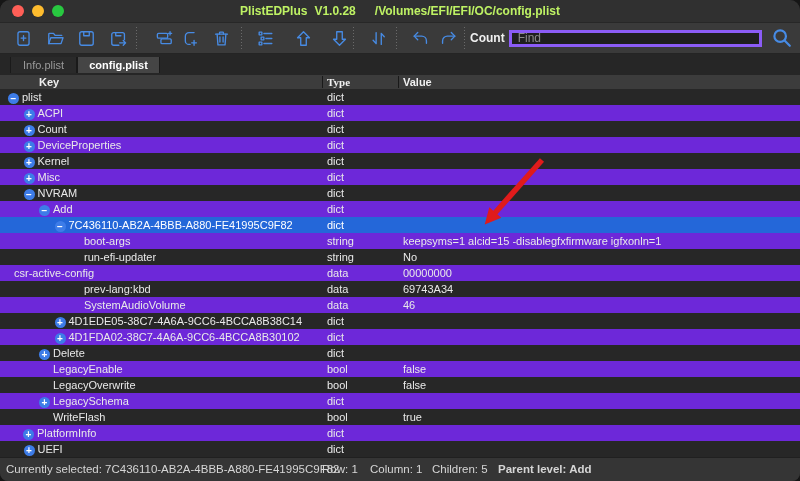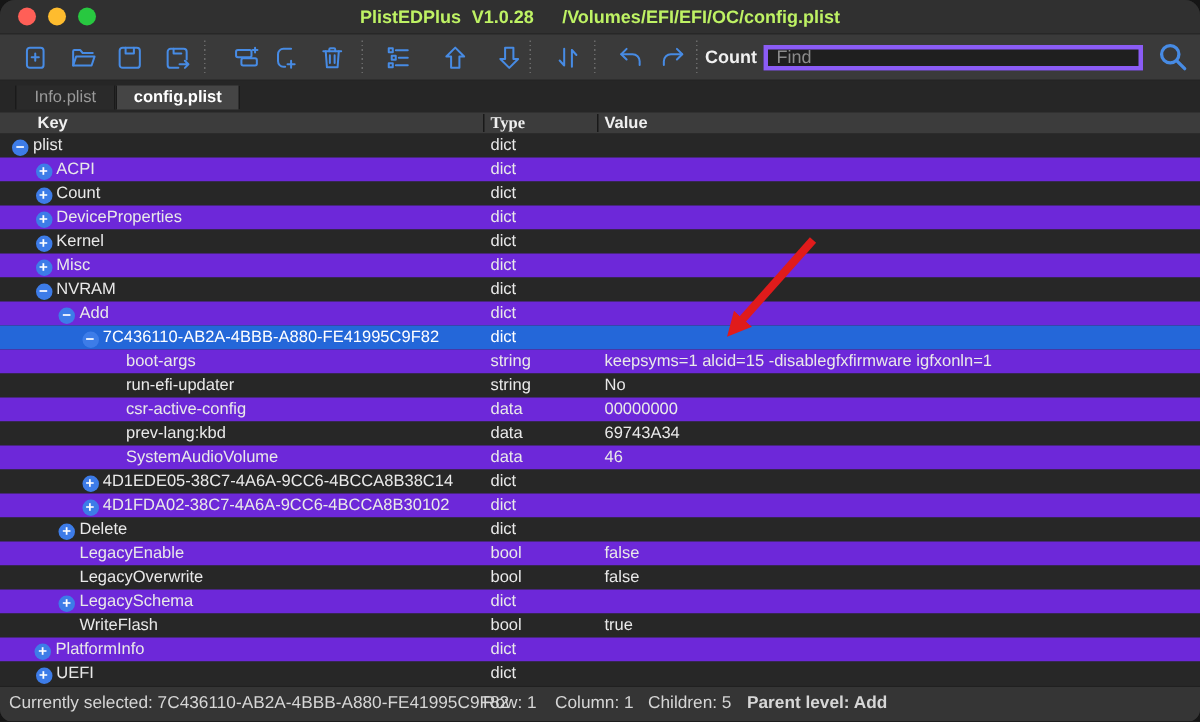--- a/index.html
+++ b/index.html
@@ -30,21 +30,21 @@
 
   
   .tabbar{ height:21px; background:#262626; display:flex; padding-left:10px; flex:0 0 auto;align-items:center; }
   .tab{ font-size:11px; line-height:16px; padding:0 10px; color:#9a9a9a; background:#2a2a2a;
         border-right:1px solid #1a1a1a; border-left:1px solid #1a1a1a; min-width:67px; text-align:center; }
   .tab.active{ background:#454545; color:#ffffff; font-weight:700; min-width:83px; }
 
   
   .thead{ position:relative; height:14px; background:#3c3c3c; color:#f0f0f0; font-size:11px; font-weight:700;
           flex:0 0 auto; line-height:14px; }
-  .thead .hkey{ position:absolute; left:25px; }
+  .thead .hkey{ position:absolute; left:39px; }
   .thead .htype{ position:absolute; left:327px;font-family:Liberation Serif, serif; }
   .thead .hvalue{ position:absolute; left:403px; }
   .vdiv{ position:absolute; top:1px; bottom:1px; width:1px; background:#191919; }
 
   
   .tree{ flex:0 0 auto; background:#242424; }
   .row{ position:relative; height:16px; line-height:16px; font-size:11px; color:#e9e9e9; white-space:nowrap; }
   .row.even{ background:#272727; } .row.odd{ background:#6d28d9; }
   .row.sel{ background:#2467d9; color:#ffffff; }
   .cell-key{ overflow:hidden; height:16px; }
@@ -246,21 +246,21 @@
         <div class="cell-key" style="padding-left: 70px;"><span class="slot"></span><span>boot-args</span></div>
         <div class="cell-type">string</div>
         <div class="cell-value">keepsyms=1 alcid=15 -disablegfxfirmware igfxonln=1</div>
       </div>
       <div class="row even">
         <div class="cell-key" style="padding-left: 70px;"><span class="slot"></span><span>run-efi-updater</span></div>
         <div class="cell-type">string</div>
         <div class="cell-value">No</div>
       </div>
       <div class="row odd">
-        <div class="cell-key" style="padding-left: 70px;"><span class="slot"></span><span>csr-active-config</span></div>
+        <div class="cell-key" style=""><span class="slot"></span><span>csr-active-config</span></div>
         <div class="cell-type">data</div>
         <div class="cell-value">00000000</div>
       </div>
       <div class="row even">
         <div class="cell-key" style="padding-left: 70px;"><span class="slot"></span><span>prev-lang:kbd</span></div>
         <div class="cell-type">data</div>
         <div class="cell-value">69743A34</div>
       </div>
       <div class="row odd">
         <div class="cell-key" style="padding-left: 70px;"><span class="slot"></span><span>SystemAudioVolume</span></div>

